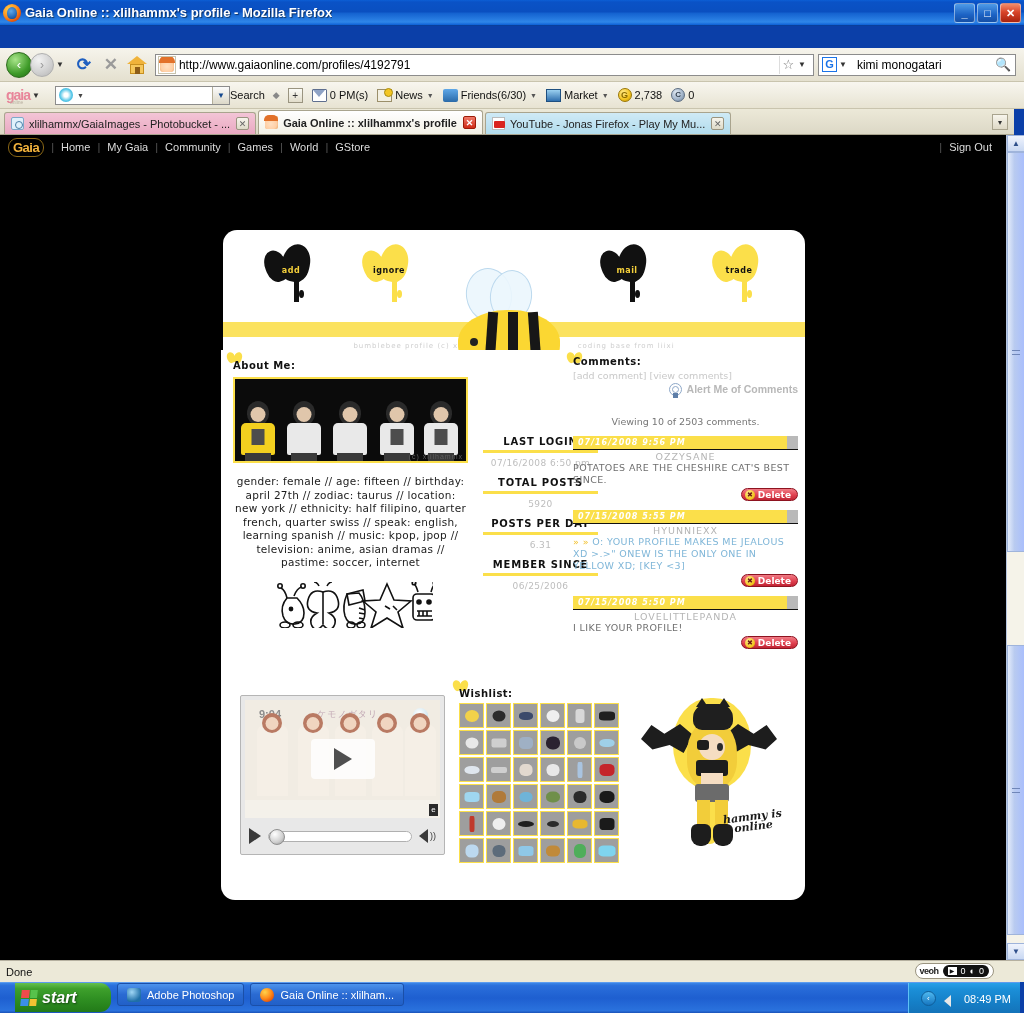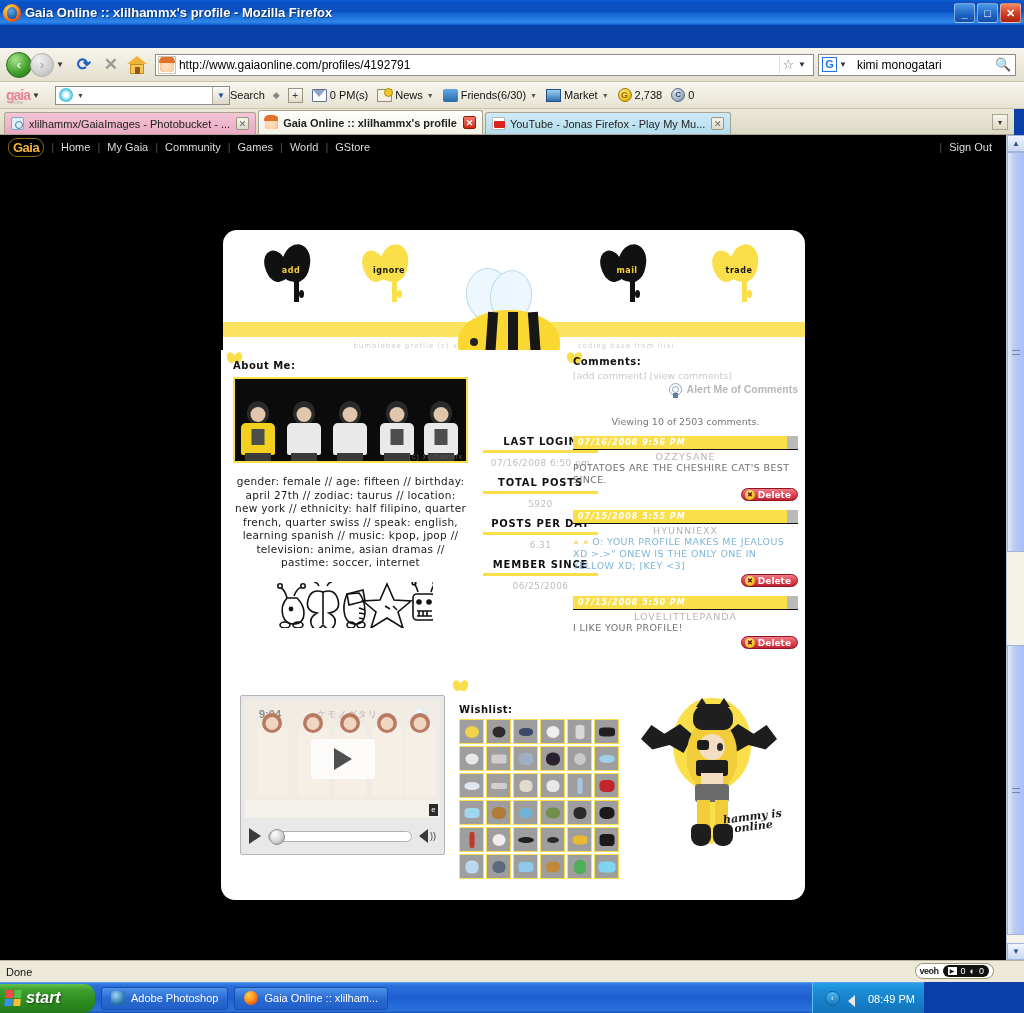--- a/index.html
+++ b/index.html
@@ -336,21 +336,21 @@
   #videoBox .screen .vcorner{ position:absolute; right:2px; bottom:2px; width:9px;height:12px;background:#2b2b2b;color:#fff;font-size:8px;text-align:center;line-height:12px;}
   #videoBox .ctrls{ display:flex; align-items:center; height:28px; margin-top:4px; padding:0 4px;}
   #videoBox .ctrls .pl{ width:0;height:0;border-left:12px solid #3a3a3a;border-top:8px solid transparent;border-bottom:8px solid transparent;}
   #videoBox .ctrls .track{ flex:1; height:11px; margin:0 7px; background:#fff; border:1px solid #b0b0b0; border-radius:6px; position:relative;}
   #videoBox .ctrls .track .knob{ position:absolute; left:0; top:-3px; width:16px;height:16px;border-radius:50%;
      background:radial-gradient(circle at 35% 30%,#fff,#cfcfcf 60%,#8f8f8f); border:1px solid #8f8f8f;}
   #videoBox .ctrls .spk{ width:0;height:0;border-right:9px solid #3a3a3a;border-top:7px solid transparent;border-bottom:7px solid transparent;}
   #videoBox .ctrls .waves{ font-size:9px; color:#3a3a3a; margin-left:2px;}
 
   
-  #wishBox{ position:absolute; left:238px; top:338px; width:144px;margin-top:16px; }
+  #wishBox{ position:absolute; left:238px; top:338px; width:144px; }
   #wishGrid{ margin-top:4px; display:grid; grid-template-columns:repeat(6,25px); gap:2px; }
   .wcell{ width:25px; height:25px; background:#9e9e9e; border:1px solid #fbdf4a; position:relative; overflow:hidden;}
   .wcell .g{ position:absolute; left:50%; top:50%; transform:translate(-50%,-50%); border-radius:50%; }
 
   
   #avatarBox{ position:absolute; left:410px; top:330px; width:160px; height:175px; }
   #avatarBox .blob{ position:absolute; left:42px; top:18px; width:78px; height:92px; background:#fbdf4a; border-radius:48%;}
   #avatarBox .drip{ position:absolute; left:72px; top:104px; width:14px; height:60px; background:#fbdf4a; border-radius:0 0 7px 7px;}
   #avatarBox .wing{ position:absolute; top:44px; width:52px; height:44px; background:#1d1d1d;
      clip-path: polygon(0 25%, 25% 0, 55% 22%, 80% 2%, 100% 34%, 78% 58%, 45% 48%, 18% 66%); }
@@ -397,23 +397,23 @@
   #veoh{
     position:absolute; right:30px; top:2px; height:16px; display:flex; align-items:center;
     background:#fff; border:1px solid #9a9480; border-radius:8px; padding:0 4px; gap:4px; font-size:9px;
   }
   #veoh .vlogo{ font-weight:bold; color:#222; letter-spacing:-0.5px; }
   #veoh .pill{ display:flex;align-items:center;gap:4px;background:#111;border-radius:7px;padding:1px 5px;color:#fff;}
   #veoh .pill .sq{ width:9px;height:8px;background:#fff;color:#111;font-size:6px;line-height:8px;text-align:center;}
 
   
   #taskbar{
-    position:absolute; left:0; top:982px; width:924px; height:31px;
+    position:absolute; left:0; top:982px; width:1020px; height:31px;
     background:linear-gradient(to bottom,#3b86e8 0%,#2a6fdb 9%,#1e5fd0 50%,#2a72dd 92%,#1a52b8 100%);
-    border-top:1px solid #5b9cf0; display:flex; align-items:center;
+    border-top:1px solid #5b9cf0; display:flex; padding-left:16px;
   }
   #startbtn{
     height:29px; width:96px; margin-left:-1px;
     background:linear-gradient(to bottom,#64c14e 0%,#3ea02c 20%,#2f8f22 55%,#227a18 100%);
     border-radius:0 11px 11px 0; display:flex; align-items:center; gap:5px; padding-left:6px;
     color:#fff; font-style:italic; font-weight:bold; font-size:16px;
     text-shadow:1px 1px 2px rgba(0,0,0,.5);
   }
   #startbtn .flag{ width:16px;height:16px;display:grid;grid-template-columns:1fr 1fr;grid-template-rows:1fr 1fr;gap:1px;transform:skewX(-6deg);}
   #startbtn .flag i:nth-child(1){background:#f04b4b;} #startbtn .flag i:nth-child(2){background:#57c24b;}

